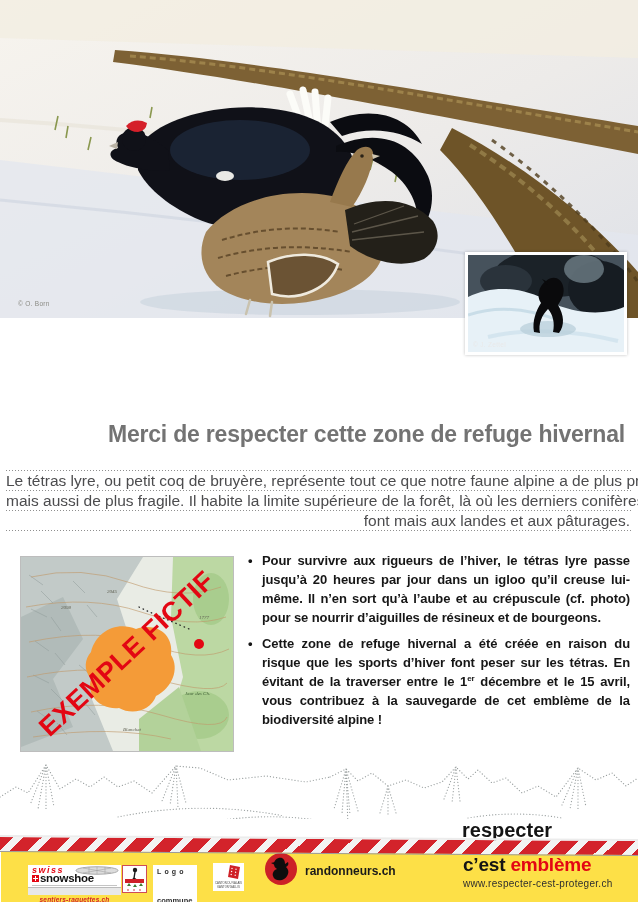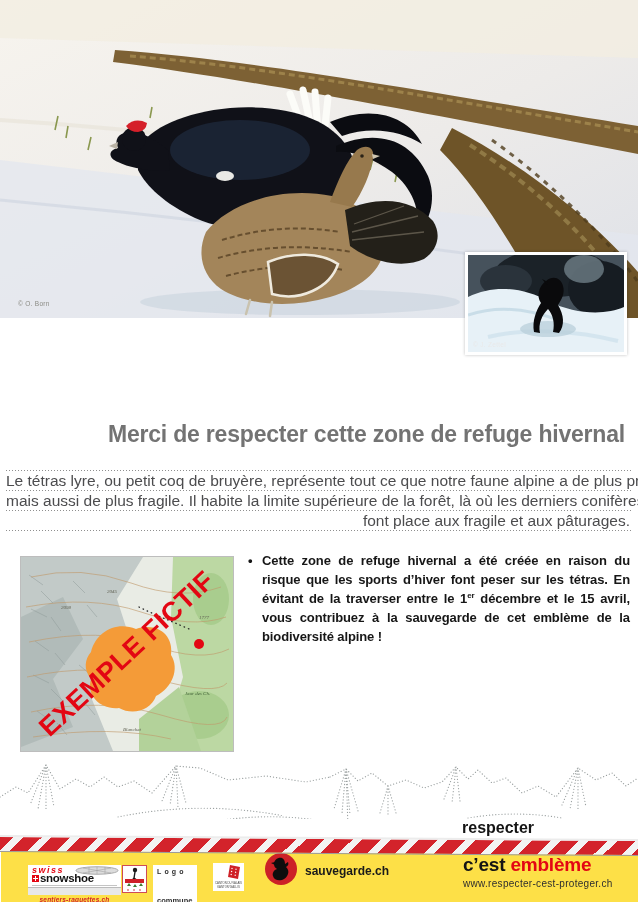--- a/index.html
+++ b/index.html
@@ -44,21 +44,21 @@
     position:relative;padding-left:14px;margin:0 0 7px 0;
     font-size:13px;font-weight:bold;line-height:19px;color:#161616;text-align:justify;letter-spacing:-.1px;
   }
   .bullets li::before{content:"•";position:absolute;left:0;top:0;}
   .bullets sup{font-size:8px;line-height:0;}
   
   .skyline{position:absolute;left:0;top:753px;width:638px;height:66px;}
   .skyline svg{display:block;width:100%;height:100%;}
   .dot{fill:none;stroke:#9aa0a0;stroke-width:1.2;stroke-dasharray:.1 3;stroke-linecap:round;}
   
-  .respecter{position:absolute;left:462px;top:819px;font-size:16px;font-weight:bold;color:#141414;}
+  .respecter{position:absolute;left:462px;top:819px;font-size:20px;font-weight:bold;color:#141414;}
   .tape{
     position:absolute;left:-5px;top:837px;width:648px;height:14px;
     background:repeating-linear-gradient(135deg,#d3232b 0 13px,#f3f3f3 13px 20px);
     border-top:2px solid #ececec;border-bottom:1px solid #9c9c9c;transform:rotate(.35deg);z-index:6;
   }
   .footer{position:absolute;left:1px;top:850px;width:638px;height:52px;background:#fde047;}
   .cest{position:absolute;left:462px;top:4px;font-size:19px;font-weight:bold;color:#141414;letter-spacing:-.2px;}
   .cest .red{color:#e30613;}
   .campaign-url{position:absolute;left:462px;top:28px;font-size:10px;color:#2e2e2e;letter-spacing:.3px;}
   
@@ -178,21 +178,21 @@
   </div>
 
   <div class="subtitle">Merci de respecter cette zone de refuge hivernal</div>
 
   <div class="intro">
     <div class="dotrule"></div>
     <div class="intro-line">Le tétras lyre, ou petit coq de bruyère, représente tout ce que notre faune alpine a de plus précieux,</div>
     <div class="dotrule"></div>
     <div class="intro-line">mais aussi de plus fragile. Il habite la limite supérieure de la forêt, là où les derniers conifères</div>
     <div class="dotrule"></div>
-    <div class="intro-line">font place aux fragile et aux pâturages.</div>
+    <div class="intro-line">font mais aux landes et aux pâturages.</div>
     <div class="dotrule"></div>
   </div>
 
   <div class="map">
     <svg viewBox="0 0 212 194" preserveAspectRatio="none">
       <rect width="212" height="194" fill="#e9ece5"></rect>
       <path d="M0,0 L122,0 L96,42 L112,92 L70,140 L92,194 L0,194 Z" fill="#c2cac8"></path>
       <path d="M0,60 L42,40 L62,82 L32,122 L52,170 L0,190 Z" fill="#aeb8b6" opacity=".85"></path>
       <g stroke="#8f9a98" stroke-width=".6" opacity=".85">
         <path d="M8,18 l14,10 M20,34 l12,12 M10,52 l16,8 M30,60 l10,14 M14,84 l14,10 M34,96 l10,12 M12,118 l16,8 M30,132 l12,12 M16,154 l14,10 M36,166 l10,12 M52,24 l12,12 M66,48 l10,12 M58,108 l12,10 M64,146 l10,12"></path>
@@ -217,20 +217,21 @@
         <text x="40" y="52">2098</text>
         <text x="178" y="62">1777</text>
         <text x="164" y="138" fill="#3e5e35">Jeur des Ch.</text>
         <text x="102" y="174">Blanchet</text>
       </g>
     </svg>
     <div class="map-watermark">EXEMPLE FICTIF</div>
   </div>
 
   <ul class="bullets">
+    <li><span>Pour survivre aux rigueurs de l’hiver, le tétras lyre passe jusqu’à 20 heures par jour dans un igloo qu’il creuse lui-même. Il n’en sort qu’à l’aube et au crépuscule (cf. photo) pour se nourrir d’aiguilles de résineux et de bourgeons.</span></li>
     <li><span>Cette zone de refuge hivernal a été créée en raison du risque que les sports d’hiver font peser sur les tétras. En évitant de la traverser entre le 1</span><sup>er</sup><span> décembre et le 15 avril, vous contribuez à la sauvegarde de cet emblème de la biodiversité alpine !</span></li>
   </ul>
 
   <div class="skyline">
     <svg viewBox="0 0 638 66" preserveAspectRatio="none">
       <path class="dot" d="M0,44 L16,34 L28,40 L46,12 L60,36 L76,26 L90,34 L104,24 L118,34 L134,28 L152,40 L176,13 L200,15 L228,27 L266,23 L306,29 L330,24"></path>
       <path class="dot" d="M330,24 L346,16 L358,28 L372,20 L388,33 L406,27 L424,35 L442,29 L456,14 L468,26 L478,17 L492,30 L506,25 L522,40 L538,33 L556,44 L578,15 L596,27 L612,20 L626,33 L638,25"></path>
       <path class="dot" d="M46,12 L30,52 M46,12 L38,56 M46,12 L46,58 M46,12 L54,54"></path>
       <path class="dot" d="M176,13 L162,48 M176,13 L170,52 M176,13 L178,54 M176,13 L186,50"></path>
       <path class="dot" d="M346,16 L334,56 M346,16 L342,60 M346,16 L350,62 M346,16 L358,58 M346,16 L348,74"></path>
@@ -306,21 +307,21 @@
         </g>
       </svg>
     </div>
 
     <div class="logo-vogelwarte">
       <svg viewBox="0 0 32 32">
         <path d="M17,5 c-4,-1 -8,2 -8,6 c0,2 1,4 3,5 c-3,1 -5,4 -4,7 c1,4 5,5 9,4 c3,-1 5,-3 6,-6 c1,-3 0,-5 -2,-7 c2,-1 3,-3 2,-5 l-3,2 c0,-3 -1,-5 -3,-6 Z" fill="#0d0d0d"></path>
         <path d="M10,9 l-4,1 4,2 Z" fill="#0d0d0d"></path>
       </svg>
     </div>
-    <span class="vogelwarte-label">sauvegarde.ch</span>
+    <span class="vogelwarte-label">randonneurs.ch</span>
 
     <div class="cest">
       <span>c’est</span>
       <span class="red">emblème</span>
     </div>
     <span class="campaign-url">www.respecter-cest-proteger.ch</span>
   </div>
 
 </div>
 

